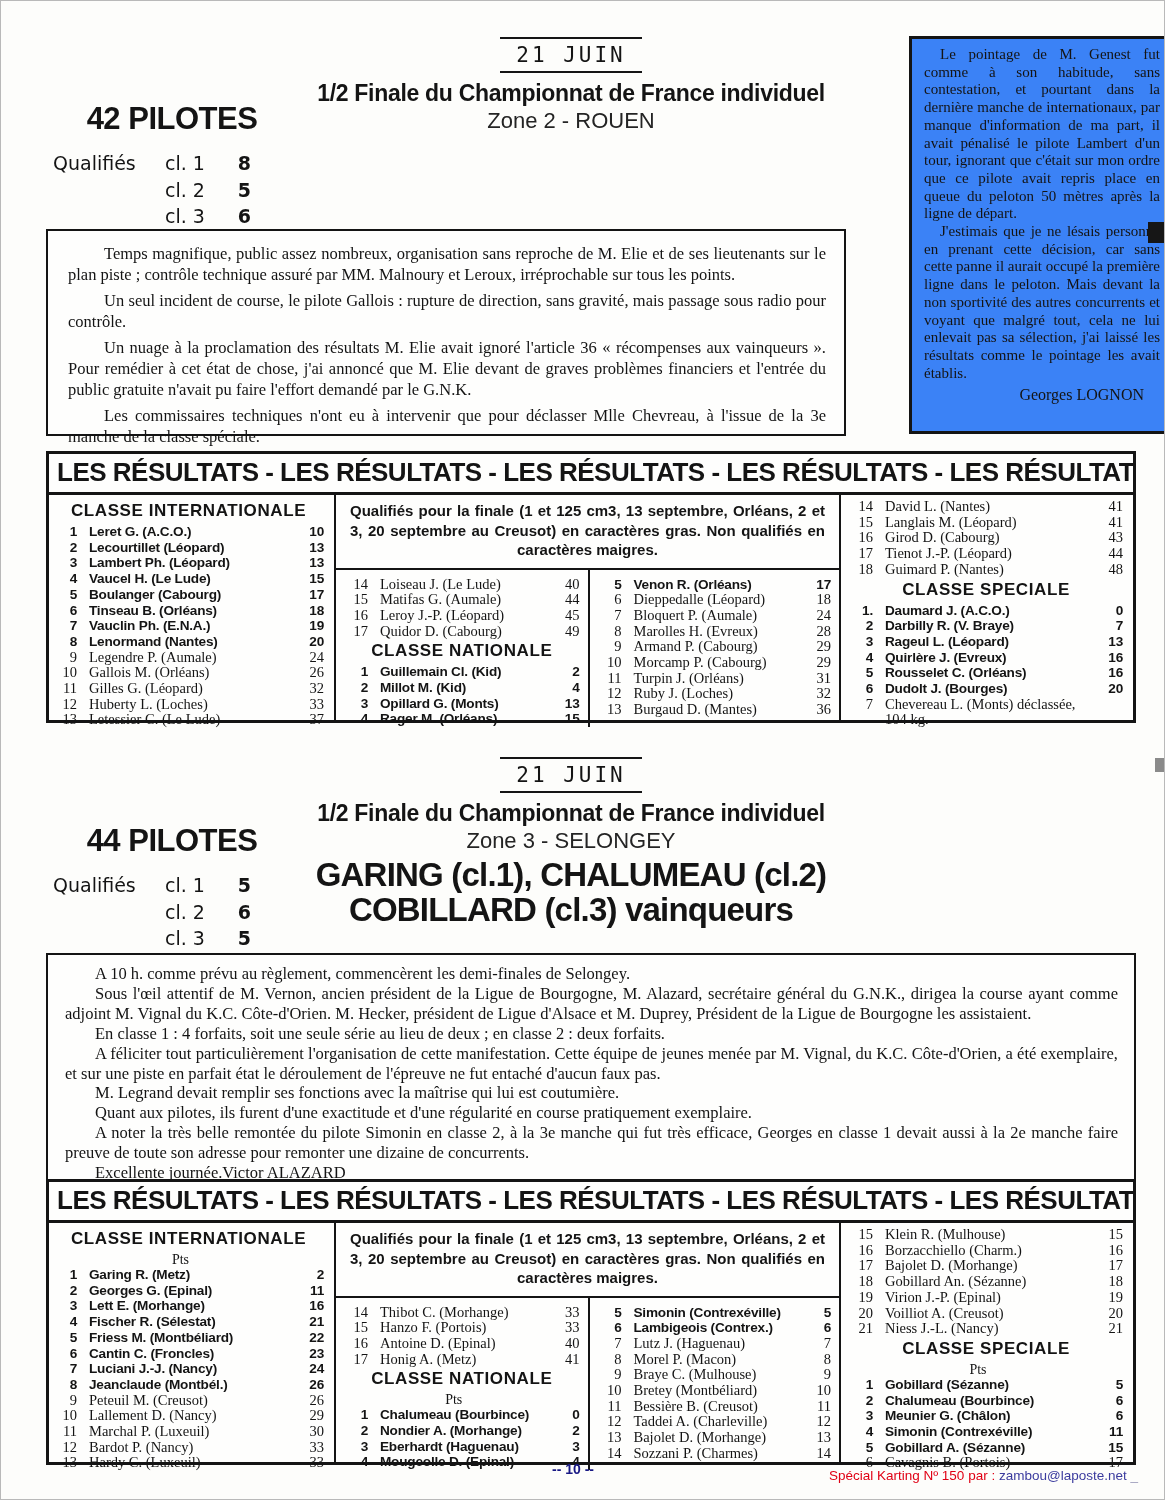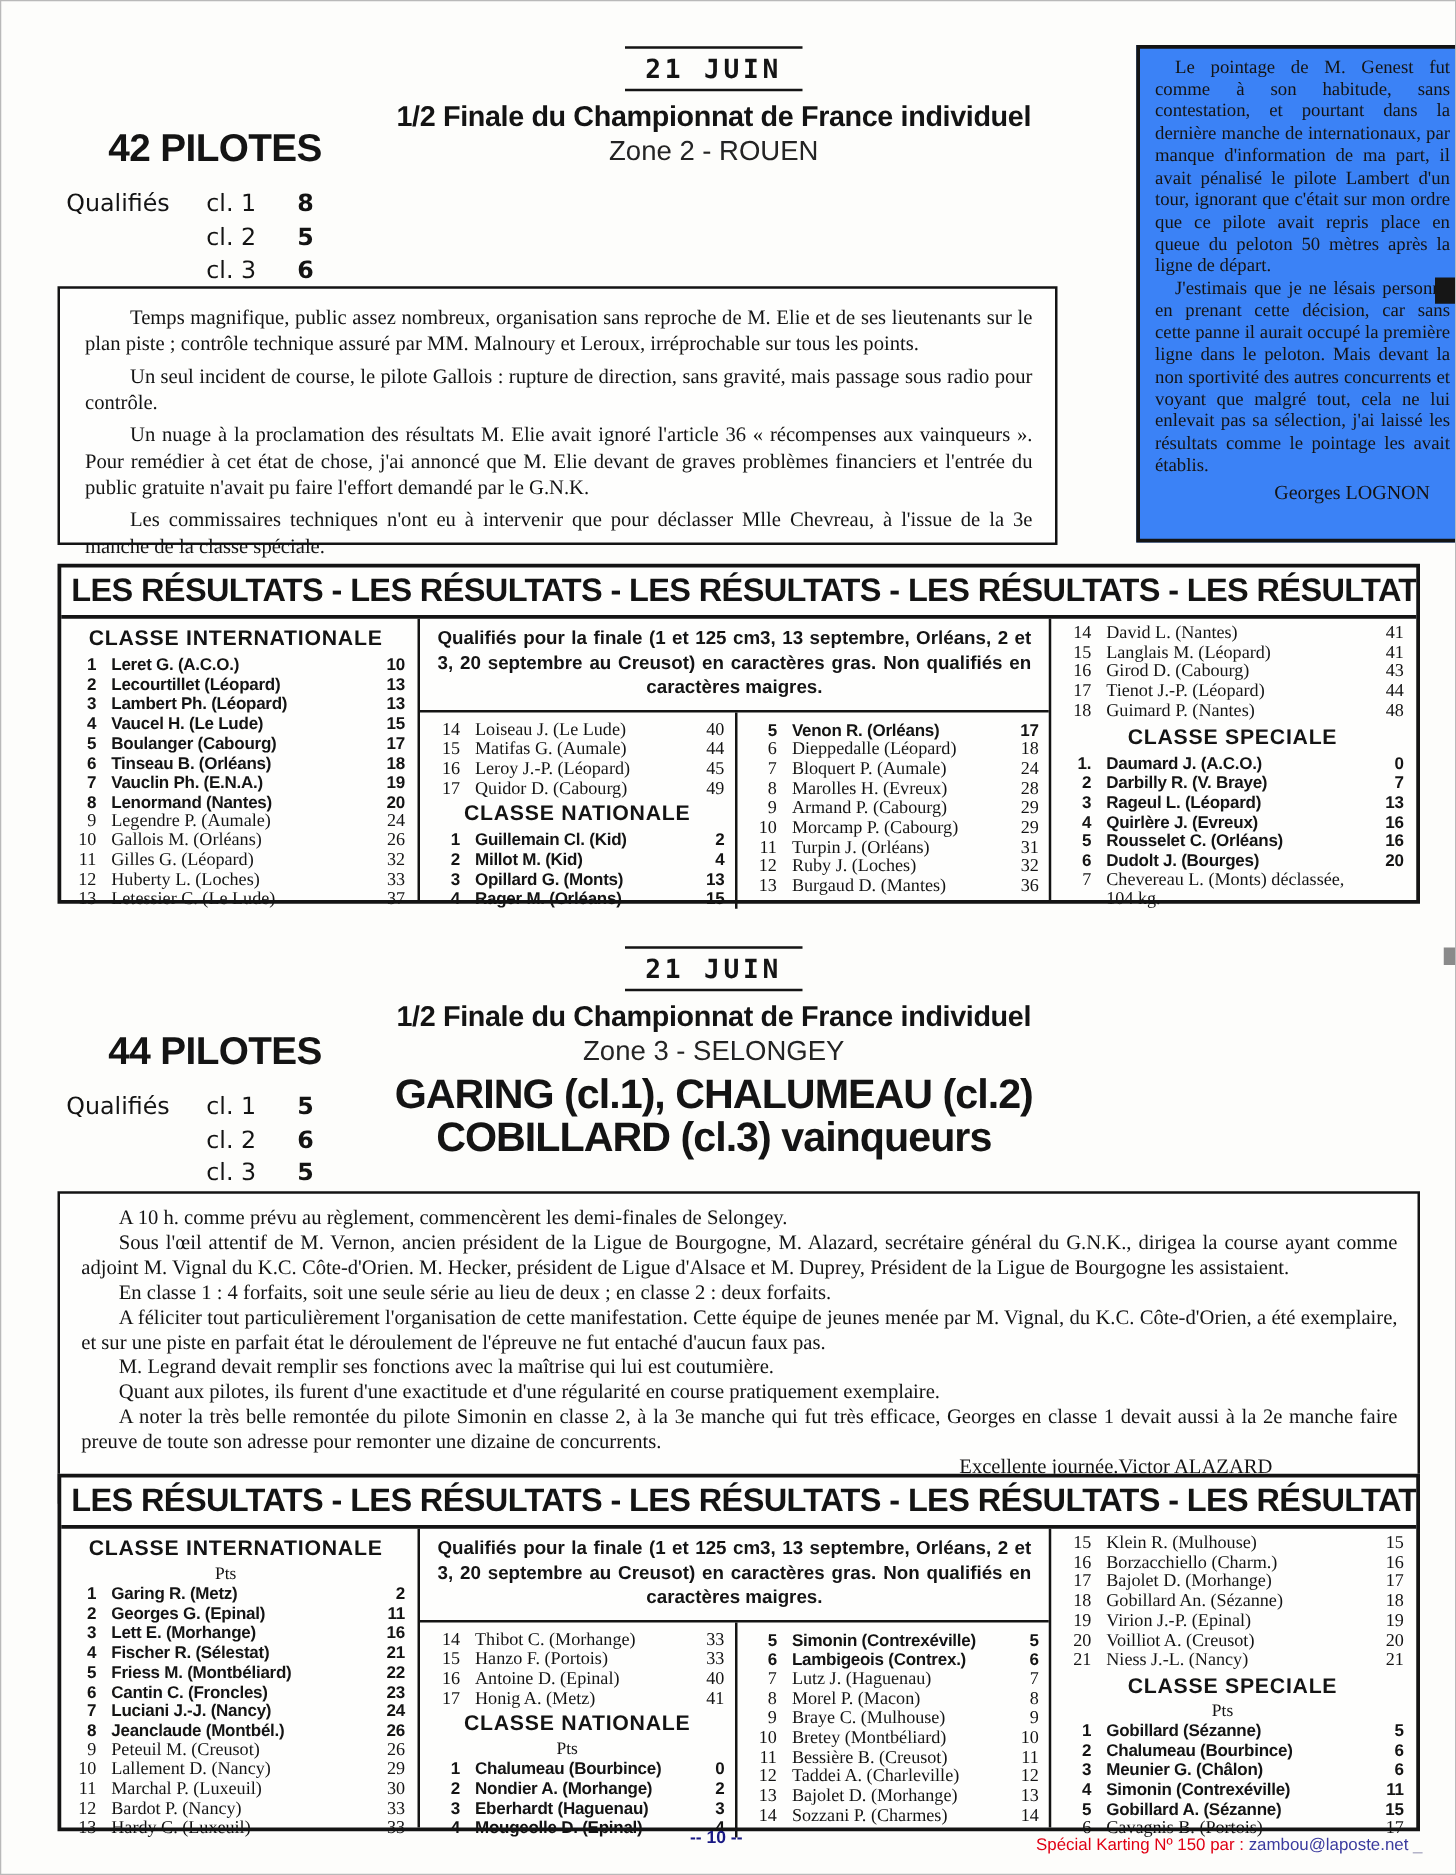--- a/index.html
+++ b/index.html
@@ -4,21 +4,21 @@
 <style>
   * { margin:0; padding:0; box-sizing:border-box; }
   html,body { background:#ececec; }
   body { font-family:"Liberation Serif", serif; color:#141414; }
   .page { position:relative; width:1165px; height:1500px; margin:0 auto;
           background:#fdfdfb; border:1px solid #b9b9b9; overflow:hidden; }
 
   
   .sec-header { position:absolute; left:268px; width:604px; text-align:center; }
   .date-badge { display:inline-block; font-family:"DejaVu Sans Mono", monospace;
-                font-weight:bold; font-size:21px; letter-spacing:3px;
+                font-weight:normal; font-size:21px; letter-spacing:3px;
                 border-top:2px solid #151515; border-bottom:2px solid #151515;
                 padding:4px 16px 4px; }
   .sec-title { margin-top:7px; font-family:"Liberation Sans", sans-serif;
                font-weight:bold; font-size:23px; letter-spacing:-0.3px; }
   .sec-zone  { margin-top:1px; font-family:"Liberation Sans", sans-serif;
                font-size:22px; color:#242424; }
   .sec-winners { margin-top:3px; font-family:"Liberation Sans", sans-serif;
                  font-weight:bold; font-size:33px; line-height:1.07; letter-spacing:-0.8px; }
 
   
@@ -43,21 +43,21 @@
              border:3px solid #141414; background:#3b82f6;
              padding:7px 10px 0 12px; font-size:15px; line-height:17.7px;
              text-align:justify; }
   .sidebar p { text-indent:16px; }
   .sidebar .sig { text-align:right; padding-right:16px; margin-top:4px;
                   font-size:16px; text-indent:0; }
 
   #s2-text { left:45px; top:952px; width:1090px; height:250px;
              padding:9px 16px 0 17px; font-size:16.5px; line-height:19.9px; }
   #s2-text p { text-indent:30px; }
-  .lastline { display:flex; justify-content:flex-end; }
+  .lastline { display:flex; justify-content:flex-start; }
   .lastline .excl { text-indent:30px; }
   .lastline .sig2 { padding-right:100px; font-size:16.5px; }
 
   
   .results { position:absolute; left:45px; width:1090px; border:3px solid #141414;
              background:#fefefd; display:flex; flex-direction:column; }
   #results1 { top:450px; height:272px; }
   #results2 { top:1178px; height:286px; }
   .banner { border-bottom:3px solid #141414; font-family:"Liberation Sans", sans-serif;
             font-weight:bold; font-size:26px; letter-spacing:-0.5px;

